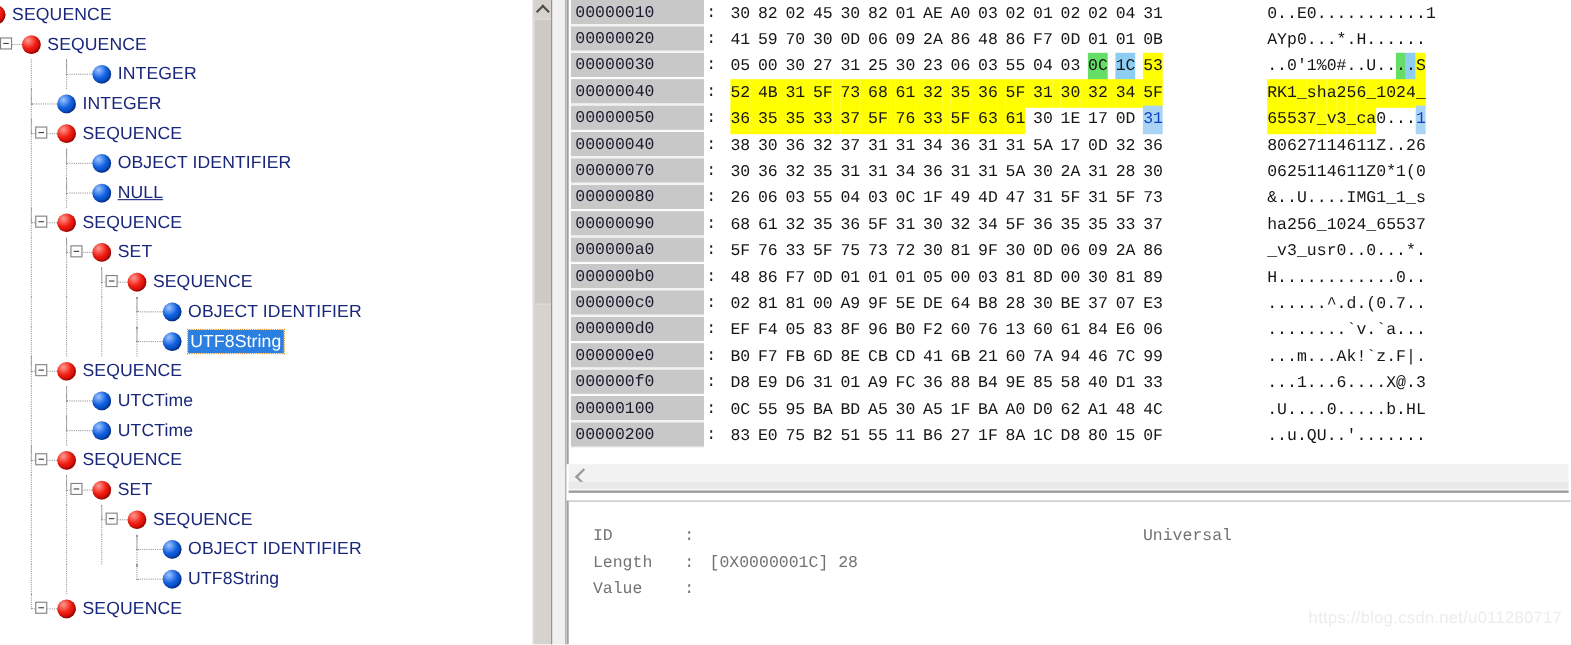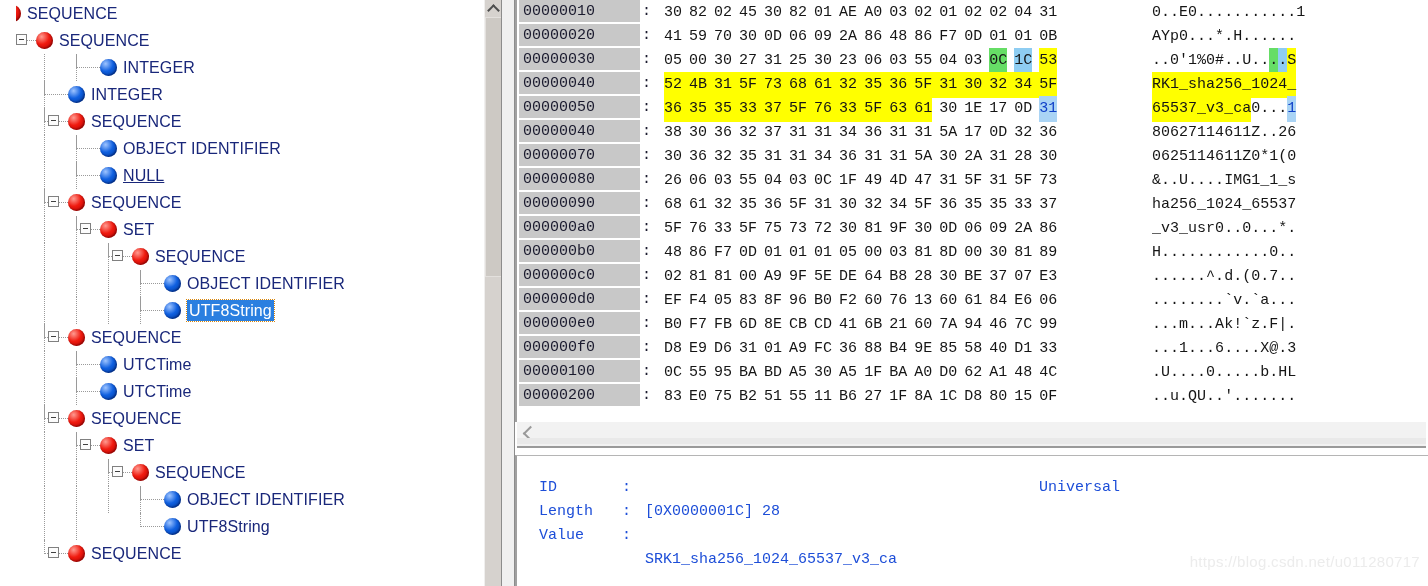--- a/index.html
+++ b/index.html
@@ -4,21 +4,21 @@
 <style>
   html,body{margin:0;padding:0;}
   body{
     width:1428px;height:586px;overflow:hidden;background:#fff;
     font-family:"Liberation Sans",sans-serif;
   }
   #app{position:relative;width:1428px;height:586px;}
 
   
   #tree-panel{
-    position:absolute;left:16px;top:0;width:484px;height:586px;
+    position:absolute;left:0;top:0;width:484px;height:586px;
     background:#fff;overflow:hidden;
   }
   .tree-row{
     position:relative;height:27px;white-space:nowrap;
   }
   .tree-row .guide{
     position:absolute;top:0;width:1px;height:27px;
     border-left:1px dotted #9a9a9a;
   }
   .tree-row .elbow{
@@ -138,21 +138,21 @@
   }
   #hex-hscroll .track{
     position:absolute;left:0;bottom:2px;width:909px;height:6px;background:#e9e9e9;
   }
 
   
   #detail-panel{
     position:absolute;left:0;top:455px;width:913px;height:131px;
     background:#fff;border-left:2px solid #a0a0a0;
     border-top:1px solid #b5b5b5;box-sizing:border-box;
-    font-family:"Liberation Mono",monospace;font-size:15px;color:#1d4ed8;
+    font-family:"Liberation Mono",monospace;font-size:15px;color:#737373;
   }
   .det-row{position:relative;height:24px;white-space:nowrap;}
   .det-key{position:absolute;left:22px;top:0;line-height:24px;}
   .det-colon{position:absolute;left:105px;top:0;line-height:24px;}
   .det-val{position:absolute;left:128px;top:0;line-height:24px;}
   .det-cls{position:absolute;left:522px;top:0;line-height:24px;}
   .det-value-line{position:absolute;left:128px;top:0;line-height:24px;}
 
   #watermark{
     position:absolute;right:8px;bottom:16px;
@@ -472,20 +472,17 @@
       </div>
       <div class="det-row">
         <span class="det-key">Length</span>
         <span class="det-colon">:</span>
         <span class="det-val">[0X0000001C] 28</span>
       </div>
       <div class="det-row">
         <span class="det-key">Value</span>
         <span class="det-colon">:</span>
       </div>
-      <div class="det-row" style="height:28px;">
-        <span class="det-value-line">SRK1_sha256_1024_65537_v3_ca</span>
-      </div>
     </div>
 
     <div id="watermark">https://blog.csdn.net/u011280717</div>
   </div>
 </div>
 
 </body></html>

